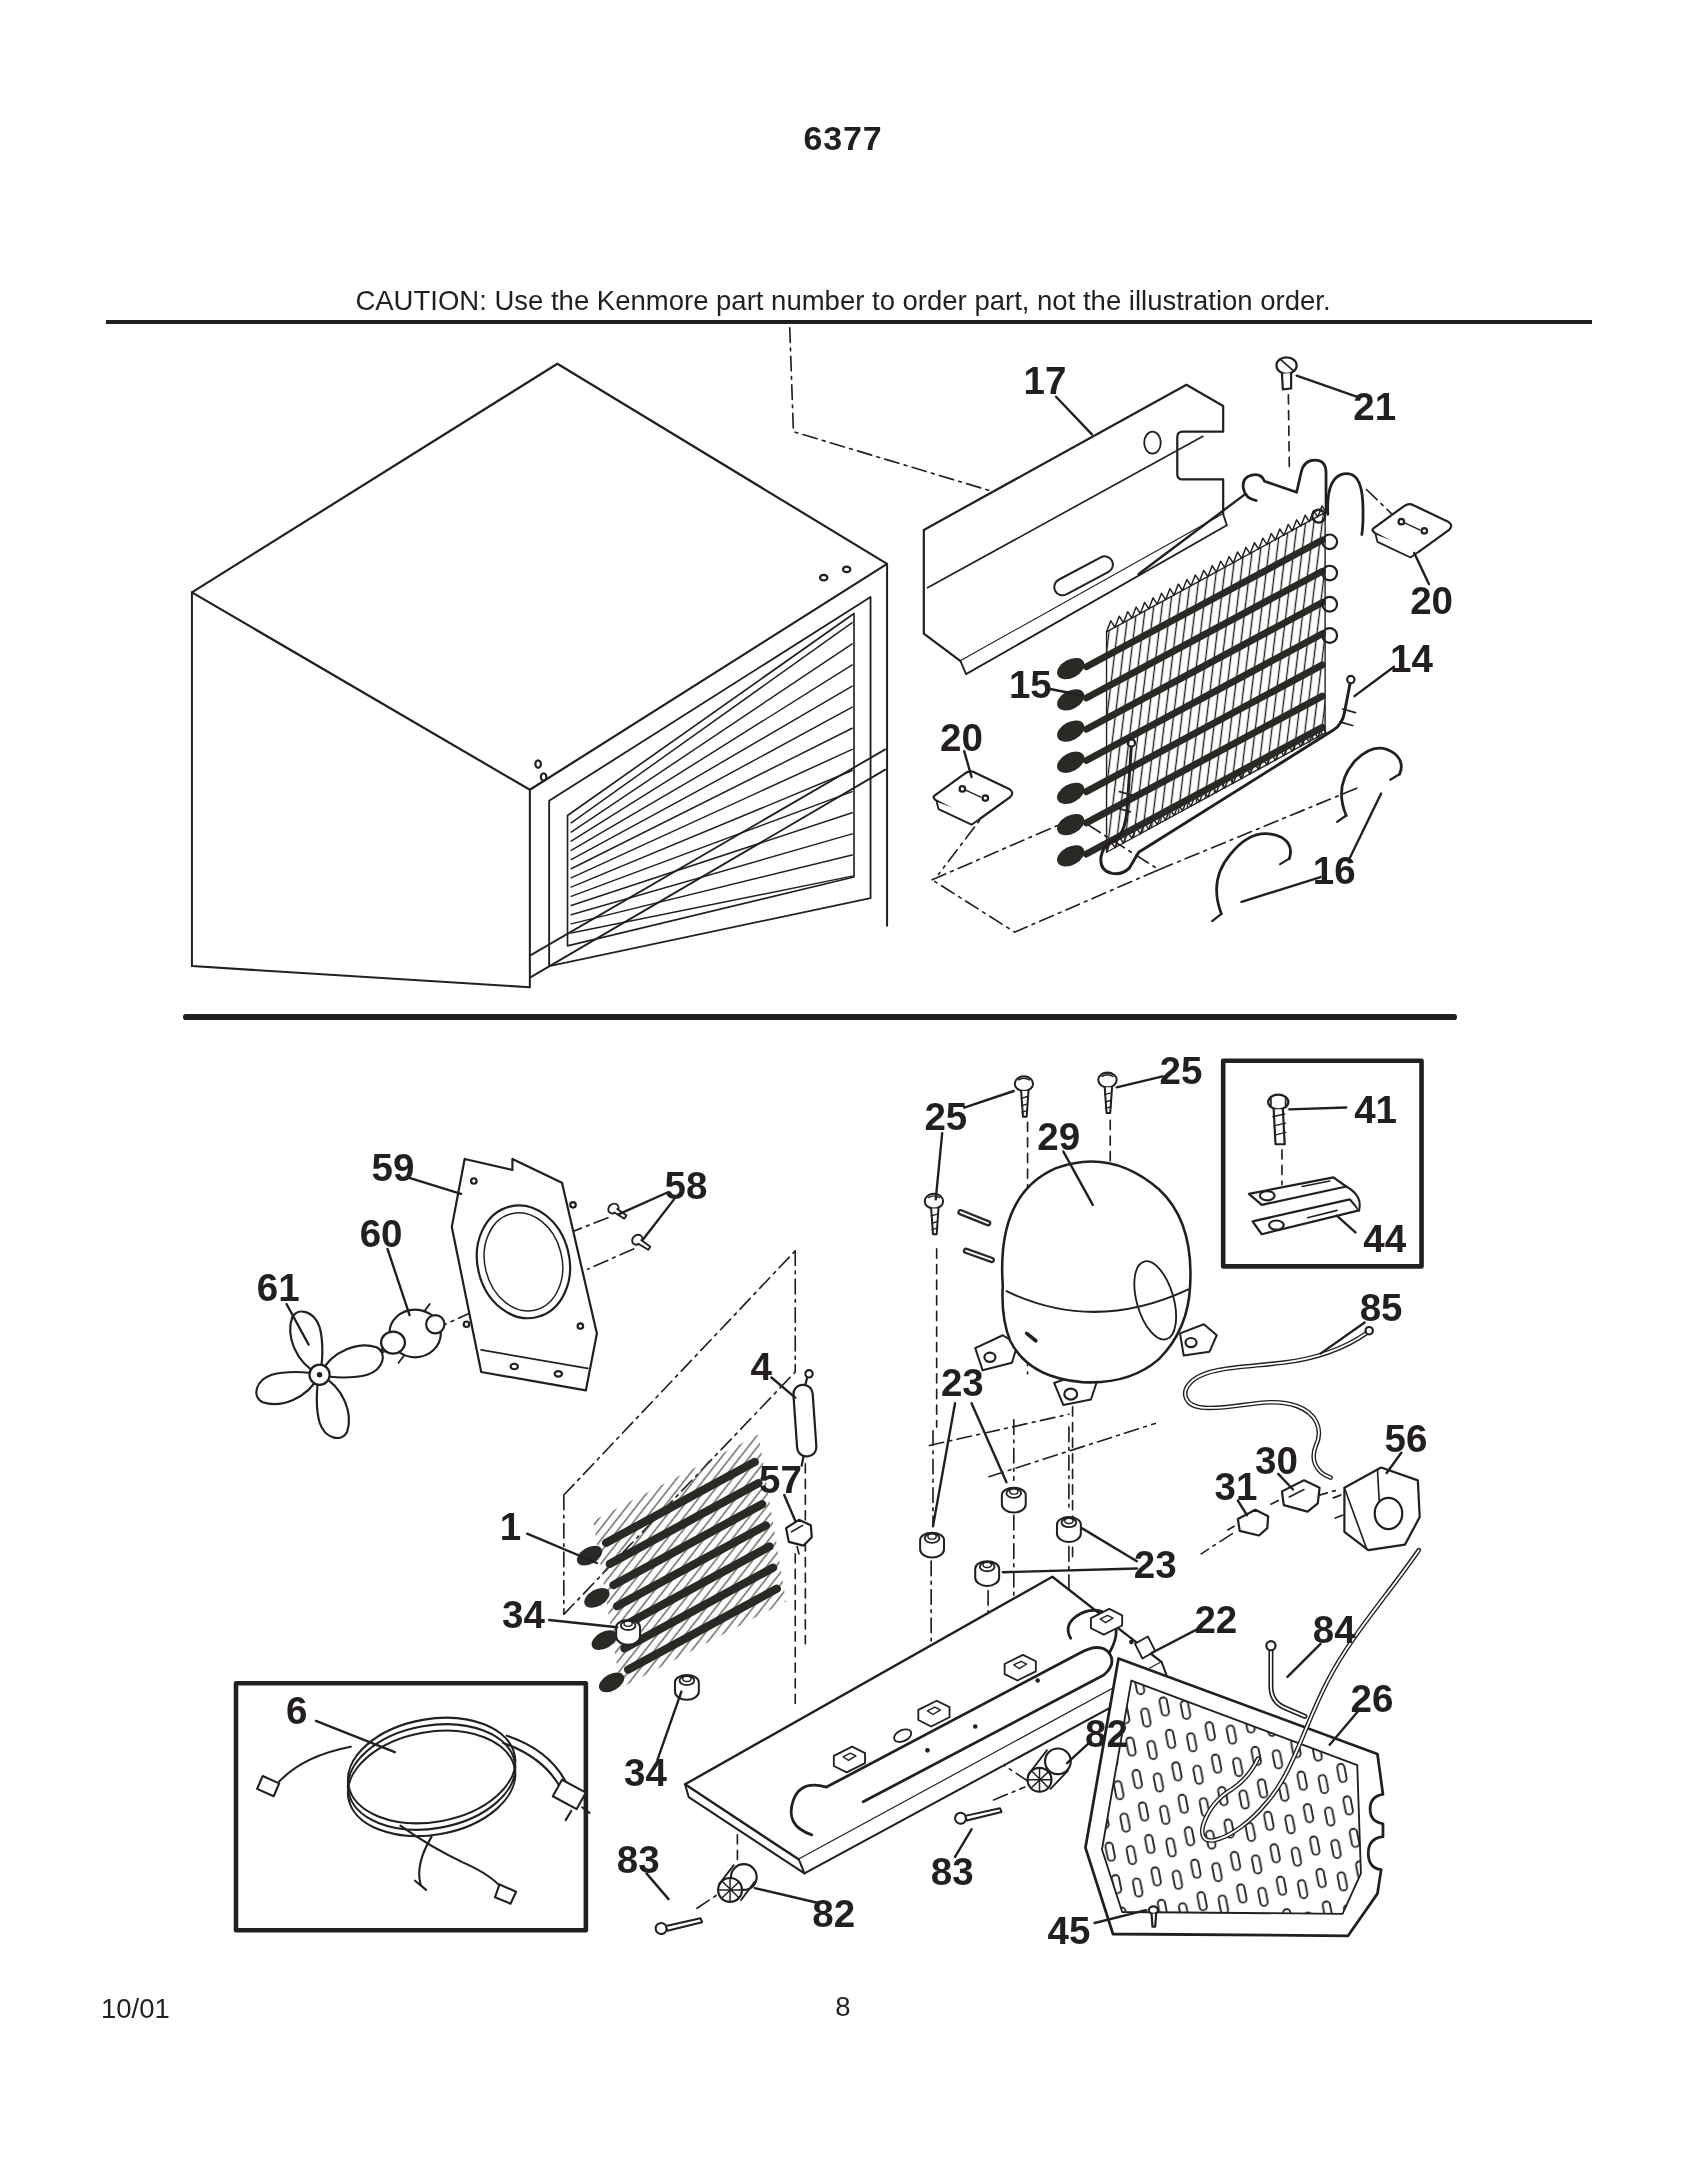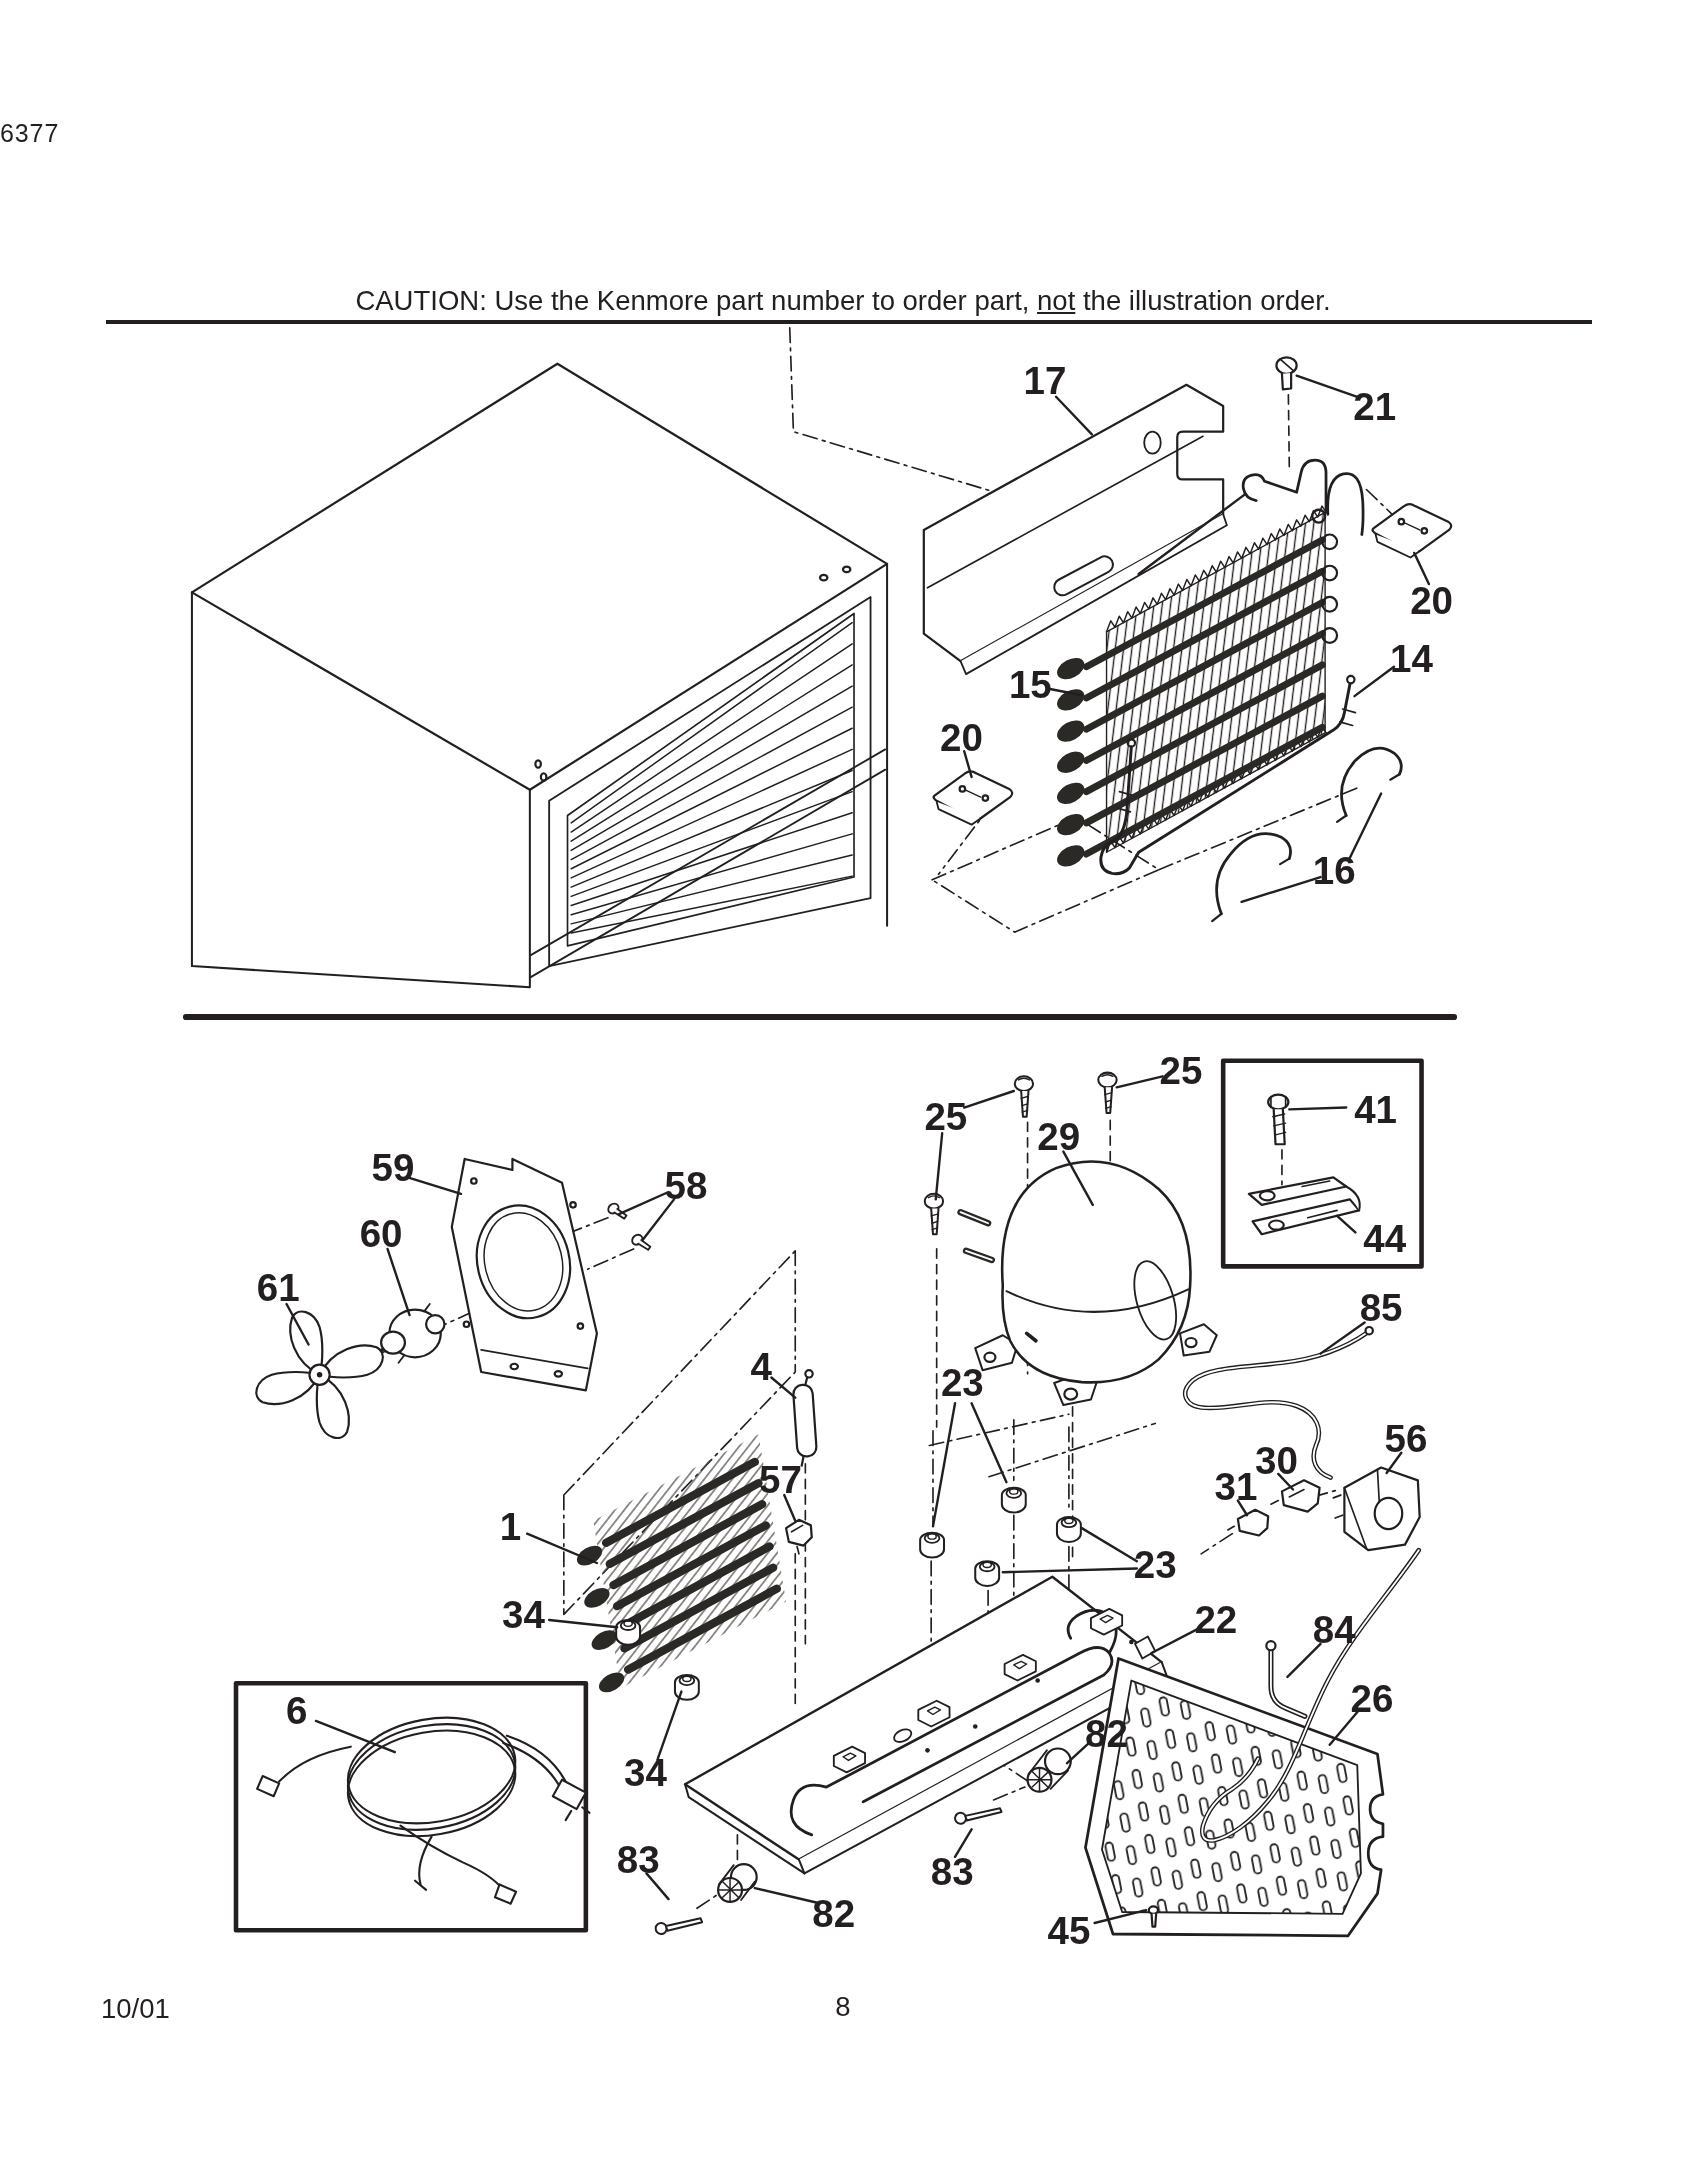--- a/index.html
+++ b/index.html
@@ -1,21 +1,21 @@
 <!DOCTYPE html>
 <html style="font-size:14.7px"><head>
 <meta charset="utf-8">
 <style>
   html,body{margin:0;padding:0;background:#888;}
   .page{position:relative;width:1686px;height:2182px;background:#ffffff;overflow:hidden;
         font-family:"Liberation Sans",sans-serif;color:#231f20;}
-  .model{position:absolute;top:119px;left:0;width:100%;font-size:25px;letter-spacing:0.9px;}
+  .model{position:absolute;top:119px;left:0;width:100%;text-align:center;font-size:34px;letter-spacing:0.9px;font-weight:bold;}
   .section{position:absolute;top:180px;left:0;width:100%;text-align:center;font-size:28.5px;letter-spacing:0.9px;}
   .caution{position:absolute;top:285px;left:0;width:100%;text-align:center;font-size:27.5px;}
-  .caution .u{text-decoration:underline;}
+  .caution .u{}
   .rule{position:absolute;background:#231f20;}
   .rule-top{left:106px;top:320px;width:1486px;height:3.7px;}
   .rule-mid{left:183px;top:1014px;width:1274px;height:5.5px;border-radius:2.8px;}
   .footer-date{position:absolute;left:101px;top:1993px;font-size:27.5px;}
   .footer-page{position:absolute;left:0;top:1991px;width:1686px;text-align:center;font-size:27.5px;}
   svg.art{position:absolute;left:0;top:0;}
   .callout{font-family:"Liberation Sans",sans-serif;font-size:42px;font-weight:bold;fill:#231f20;}
   .dd{stroke-dasharray:16 6 3 6;stroke-width:1.8;}
   .ds{stroke-dasharray:10 7;stroke-width:1.8;}
   .ldr{stroke-width:2.6;}

